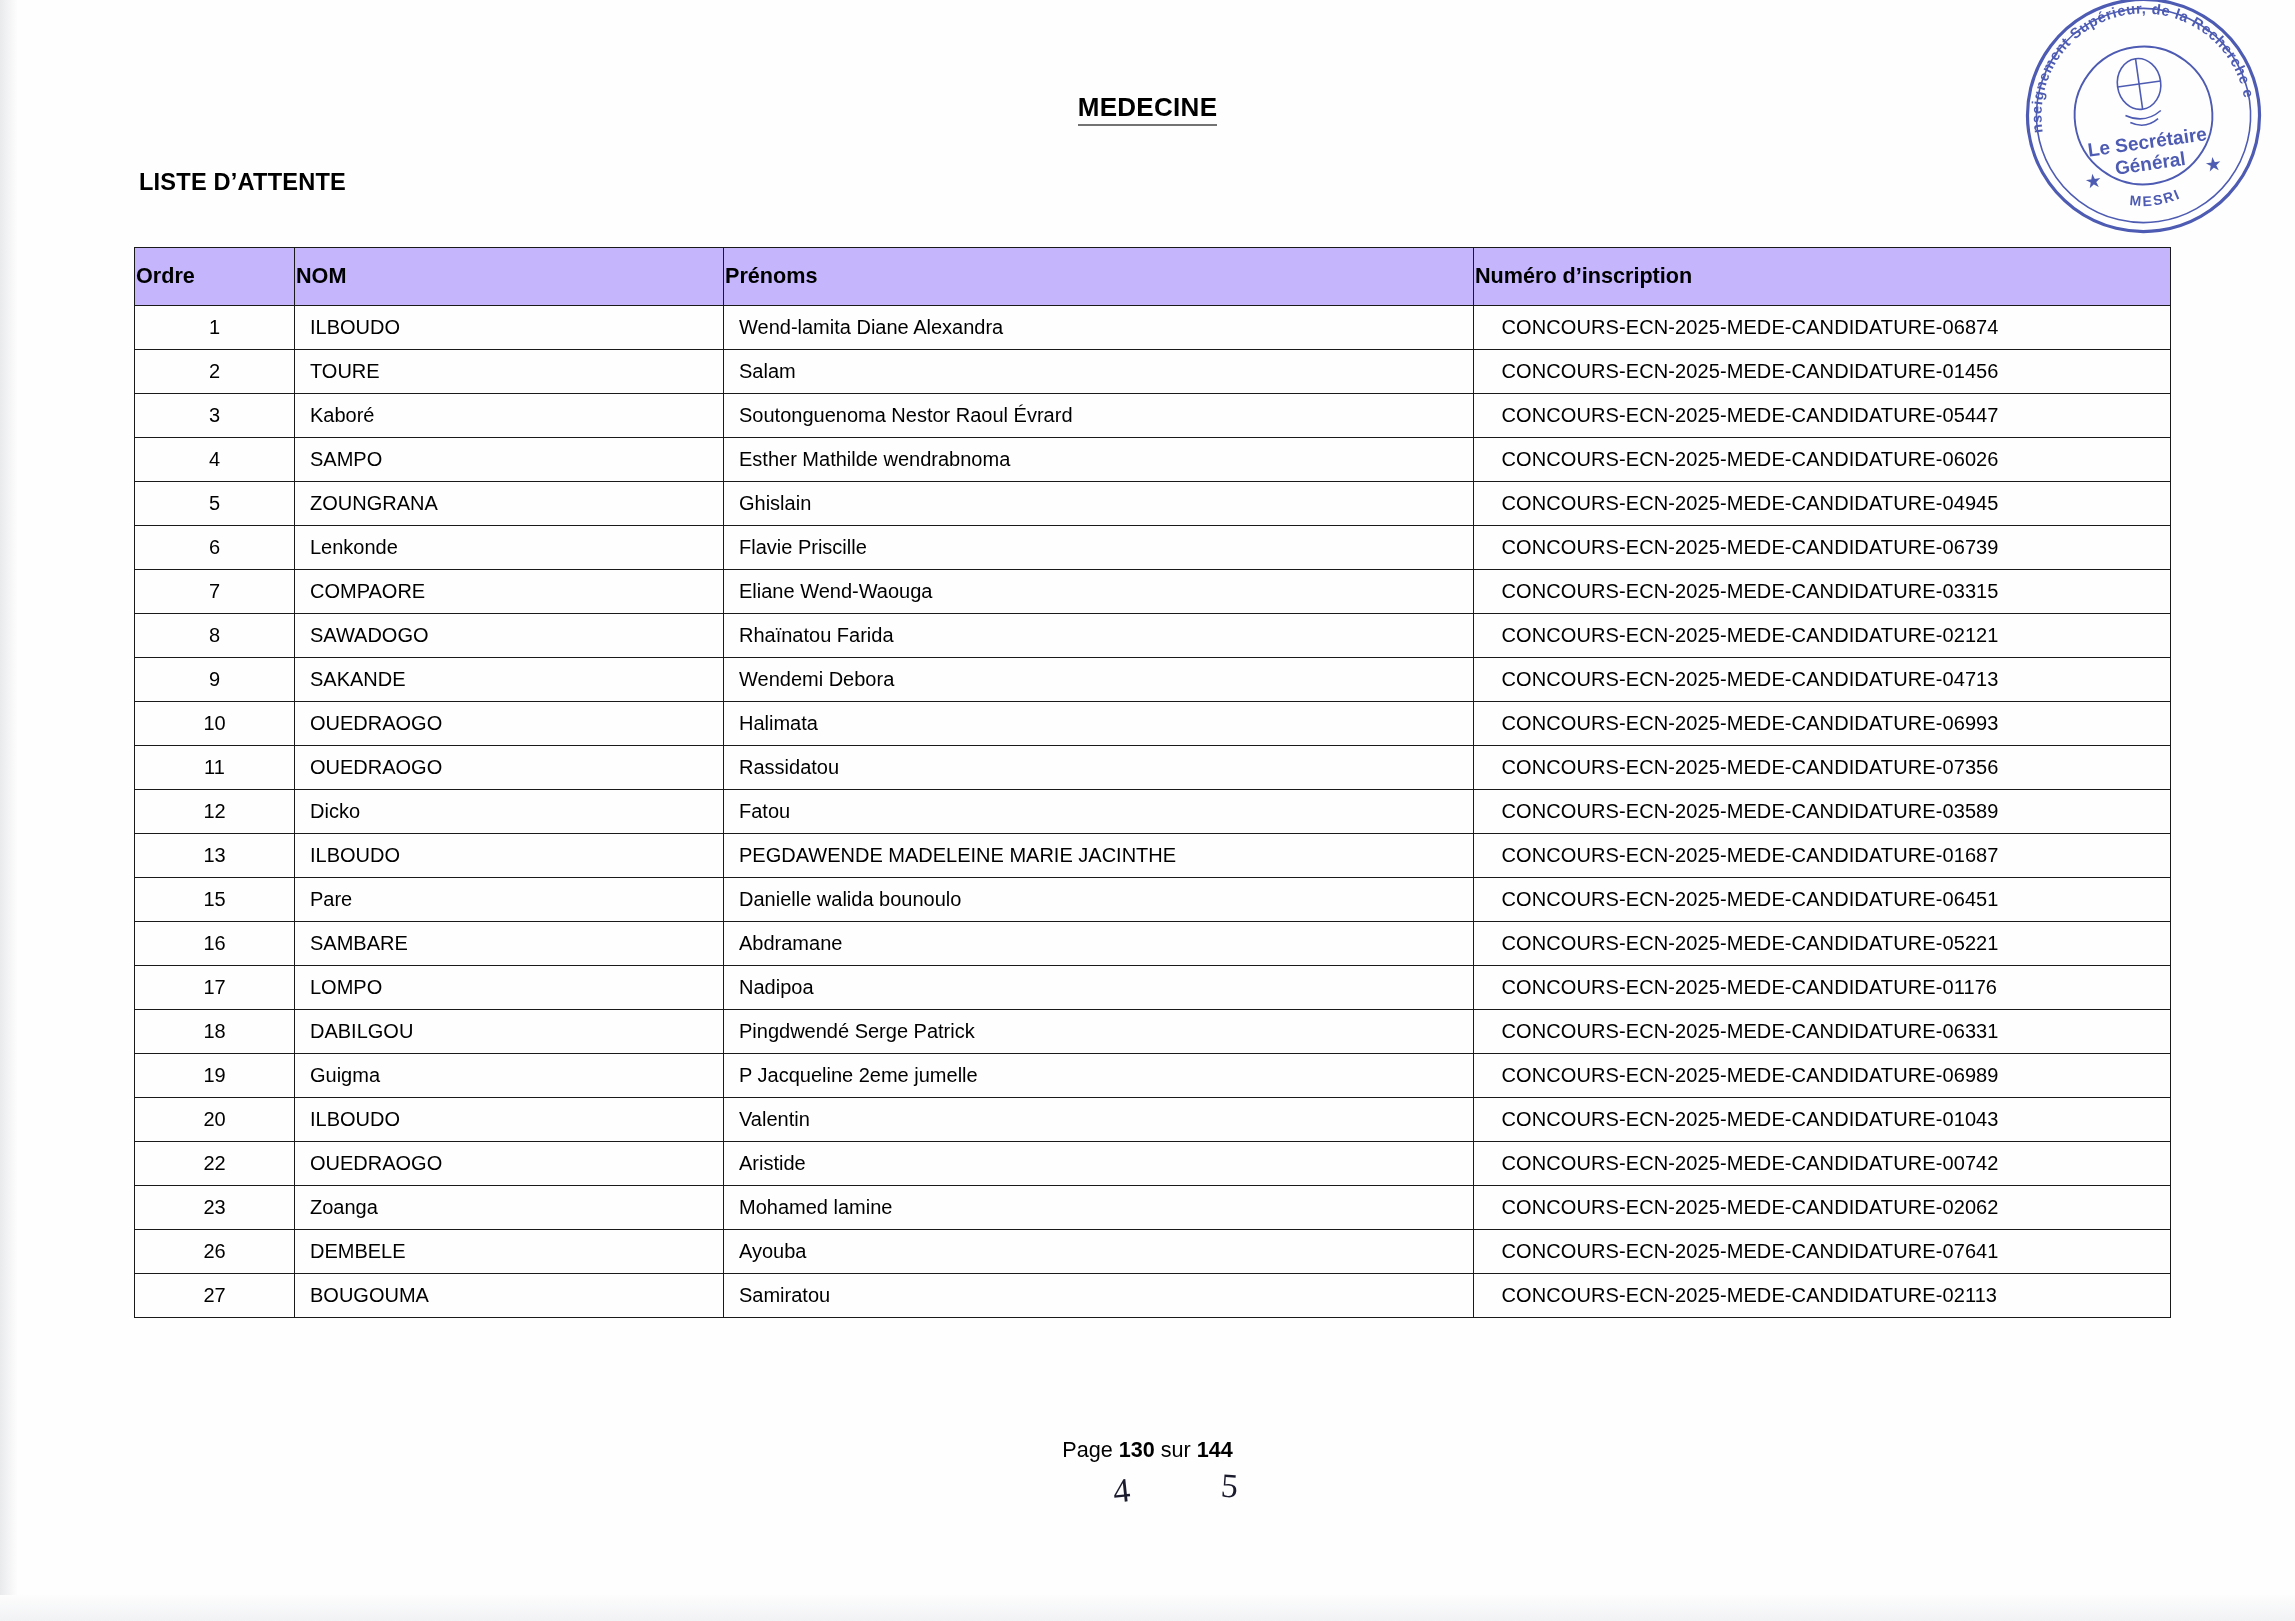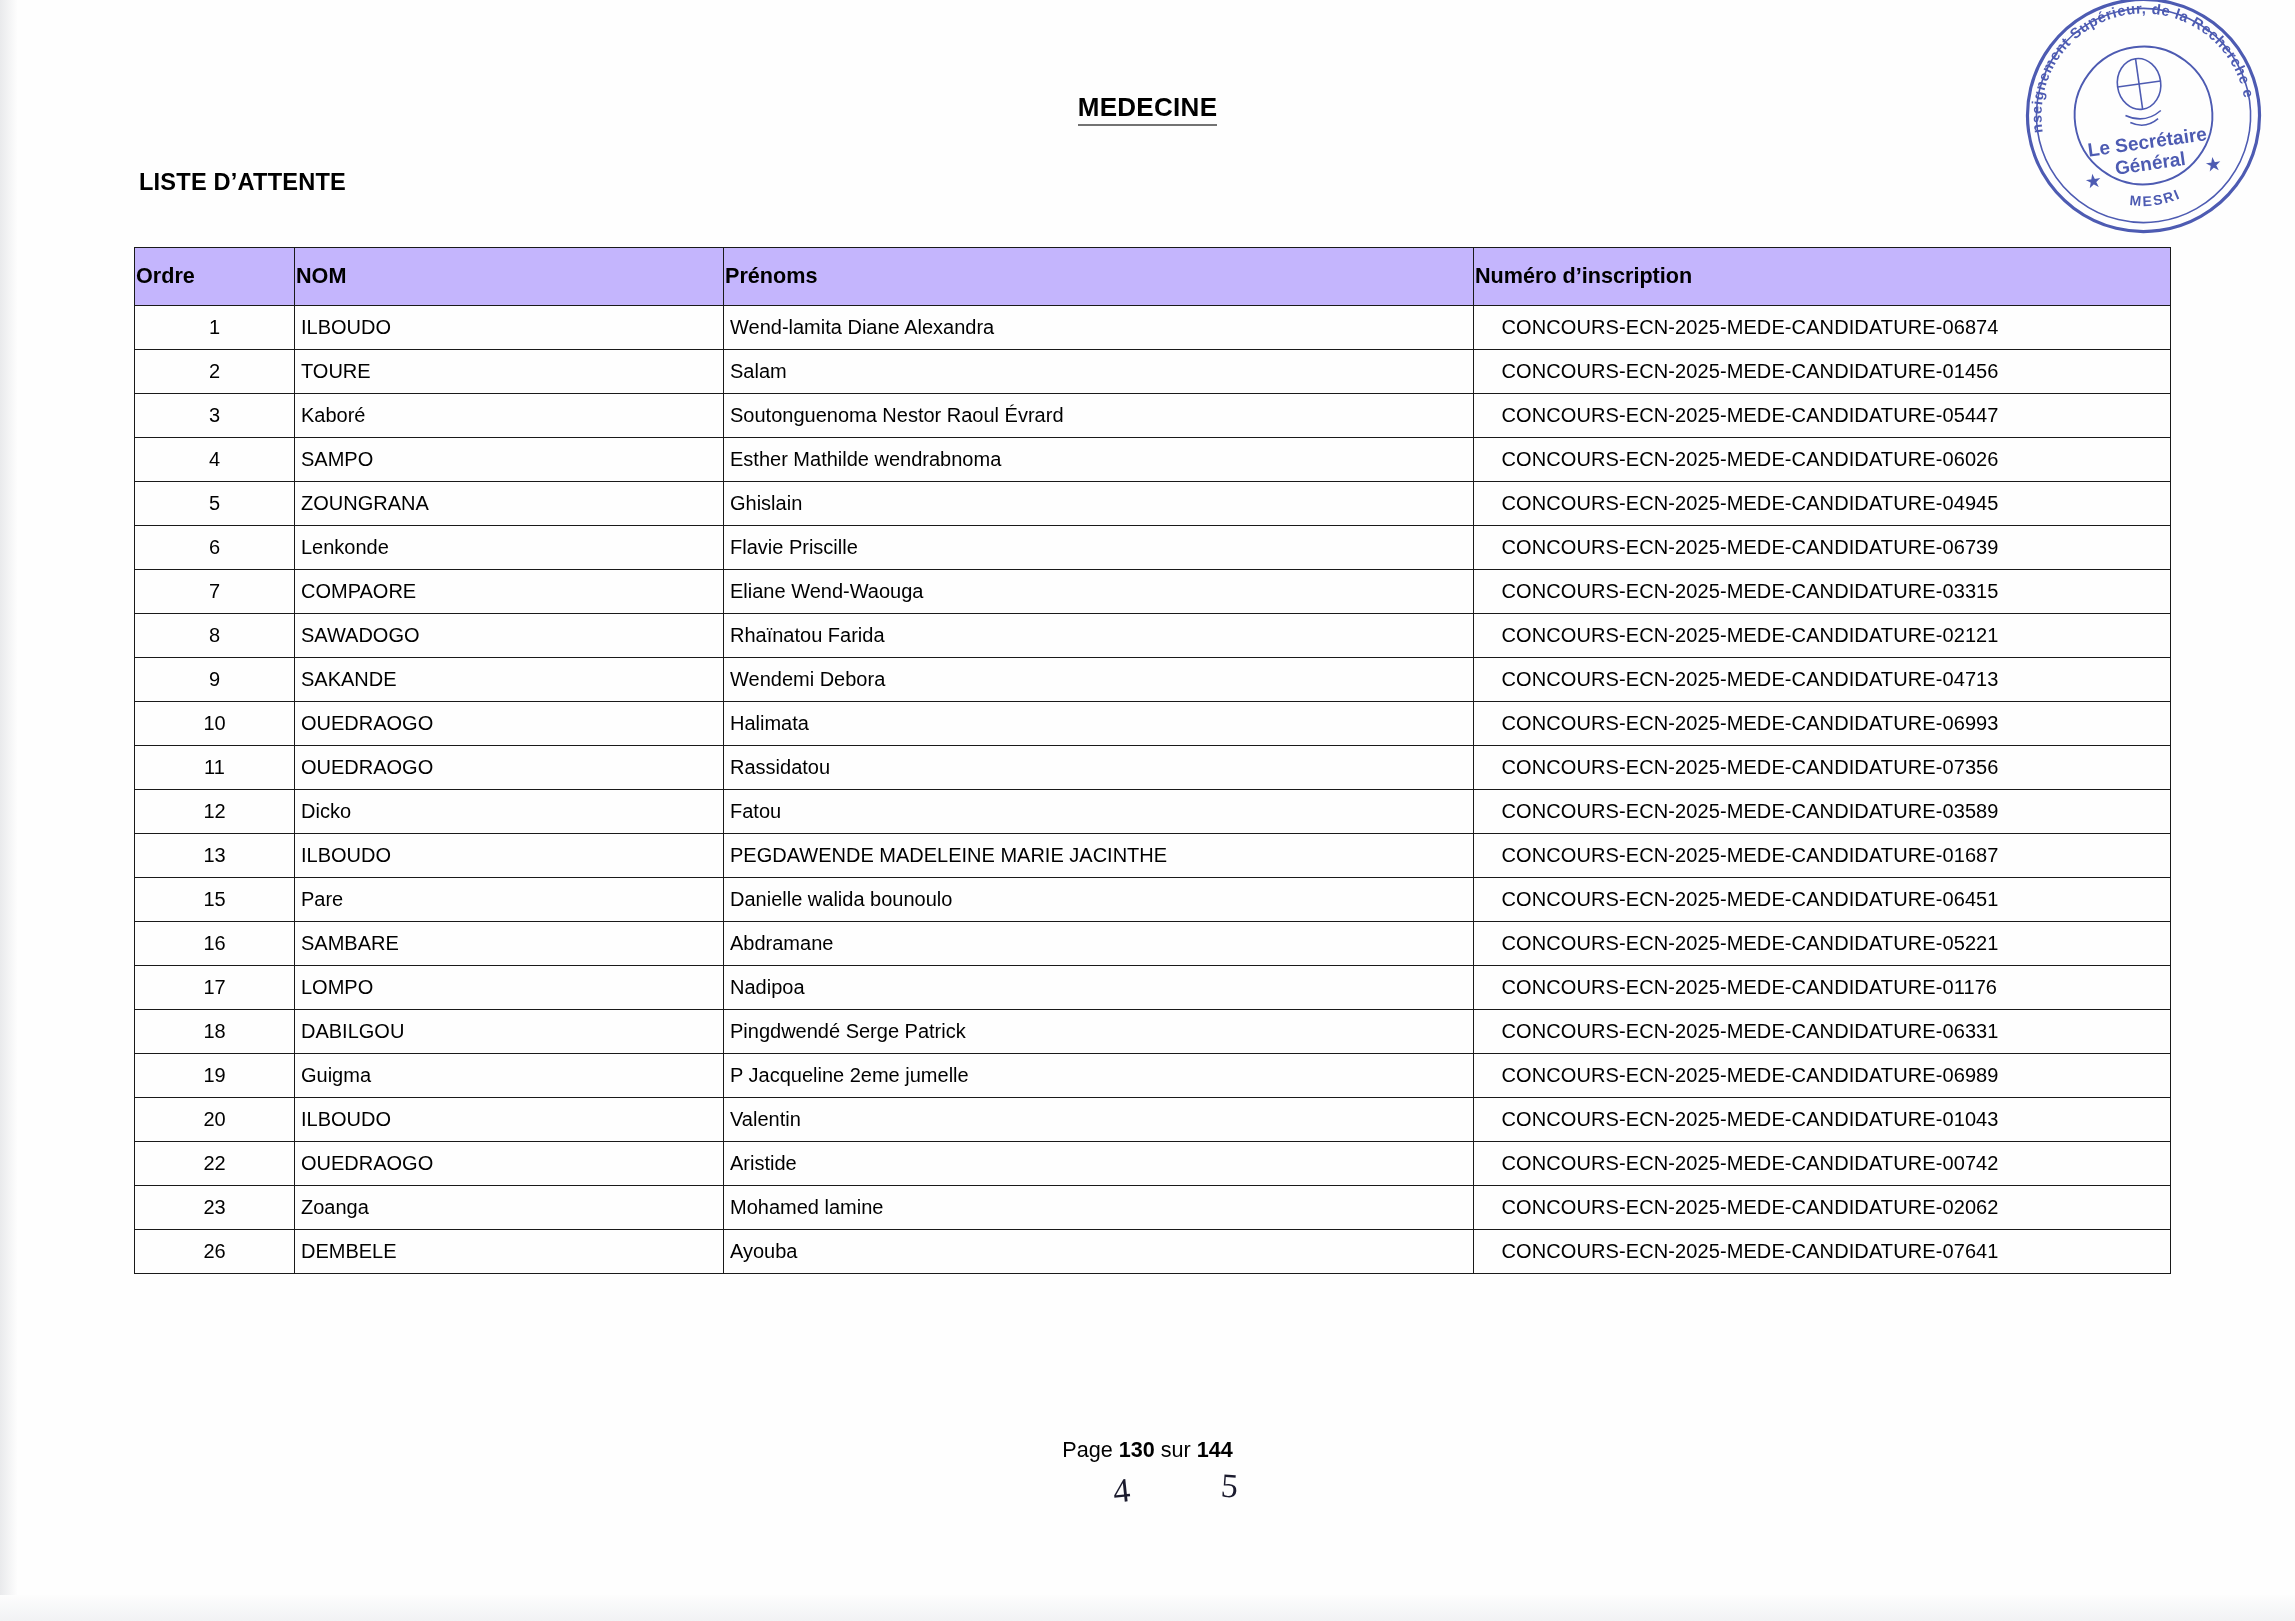--- a/index.html
+++ b/index.html
@@ -84,21 +84,21 @@
     font-weight: bold;
     text-align: left;
     font-size: 21.6px;
     height: 55px;
   }
   table.listing td.ordre {
     text-align: center;
   }
   table.listing td.nom,
   table.listing td.prenoms {
-    padding-left: 6px;
+    padding-left: 15px;
   }
   table.listing td.num {
     padding-left: 27.5px;
     letter-spacing: 0.1px;
   }
 
   .footer {
     position: absolute;
     top: 1437px;
     left: 0;
@@ -289,20 +289,26 @@
           <td class="ordre">23</td>
           <td class="nom">Zoanga</td>
           <td class="prenoms">Mohamed lamine</td>
           <td class="num">CONCOURS-ECN-2025-MEDE-CANDIDATURE-02062</td>
         </tr>
         <tr>
           <td class="ordre">26</td>
           <td class="nom">DEMBELE</td>
           <td class="prenoms">Ayouba</td>
           <td class="num">CONCOURS-ECN-2025-MEDE-CANDIDATURE-07641</td>
+        </tr>
+        <tr>
+          <td class="ordre">27</td>
+          <td class="nom">BOUGOUMA</td>
+          <td class="prenoms">Samiratou</td>
+          <td class="num">CONCOURS-ECN-2025-MEDE-CANDIDATURE-02113</td>
         </tr>
       </tbody>
   </table>
 
   <div class="footer">
     <span>Page </span><b>130</b><span> sur </span><b>144</b>
   </div>
 
   <div class="hand-mark m1">4</div>
   <div class="hand-mark m2">5</div>

